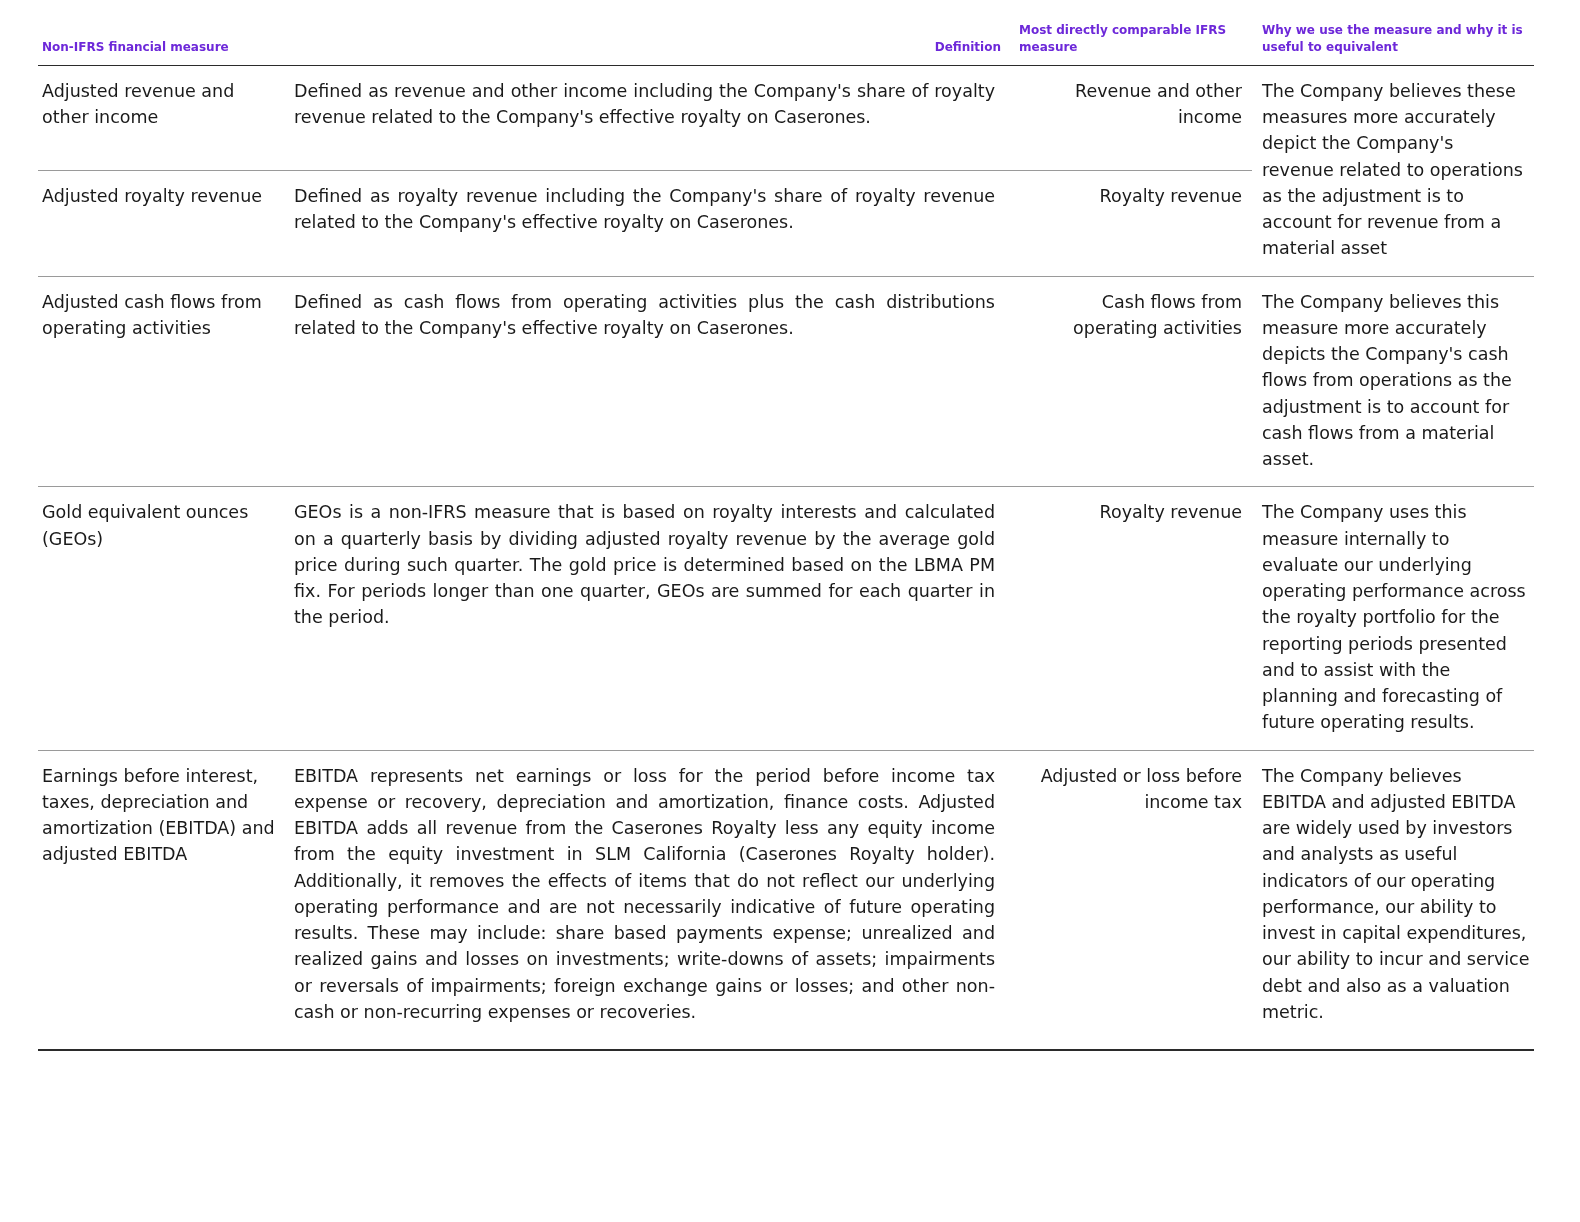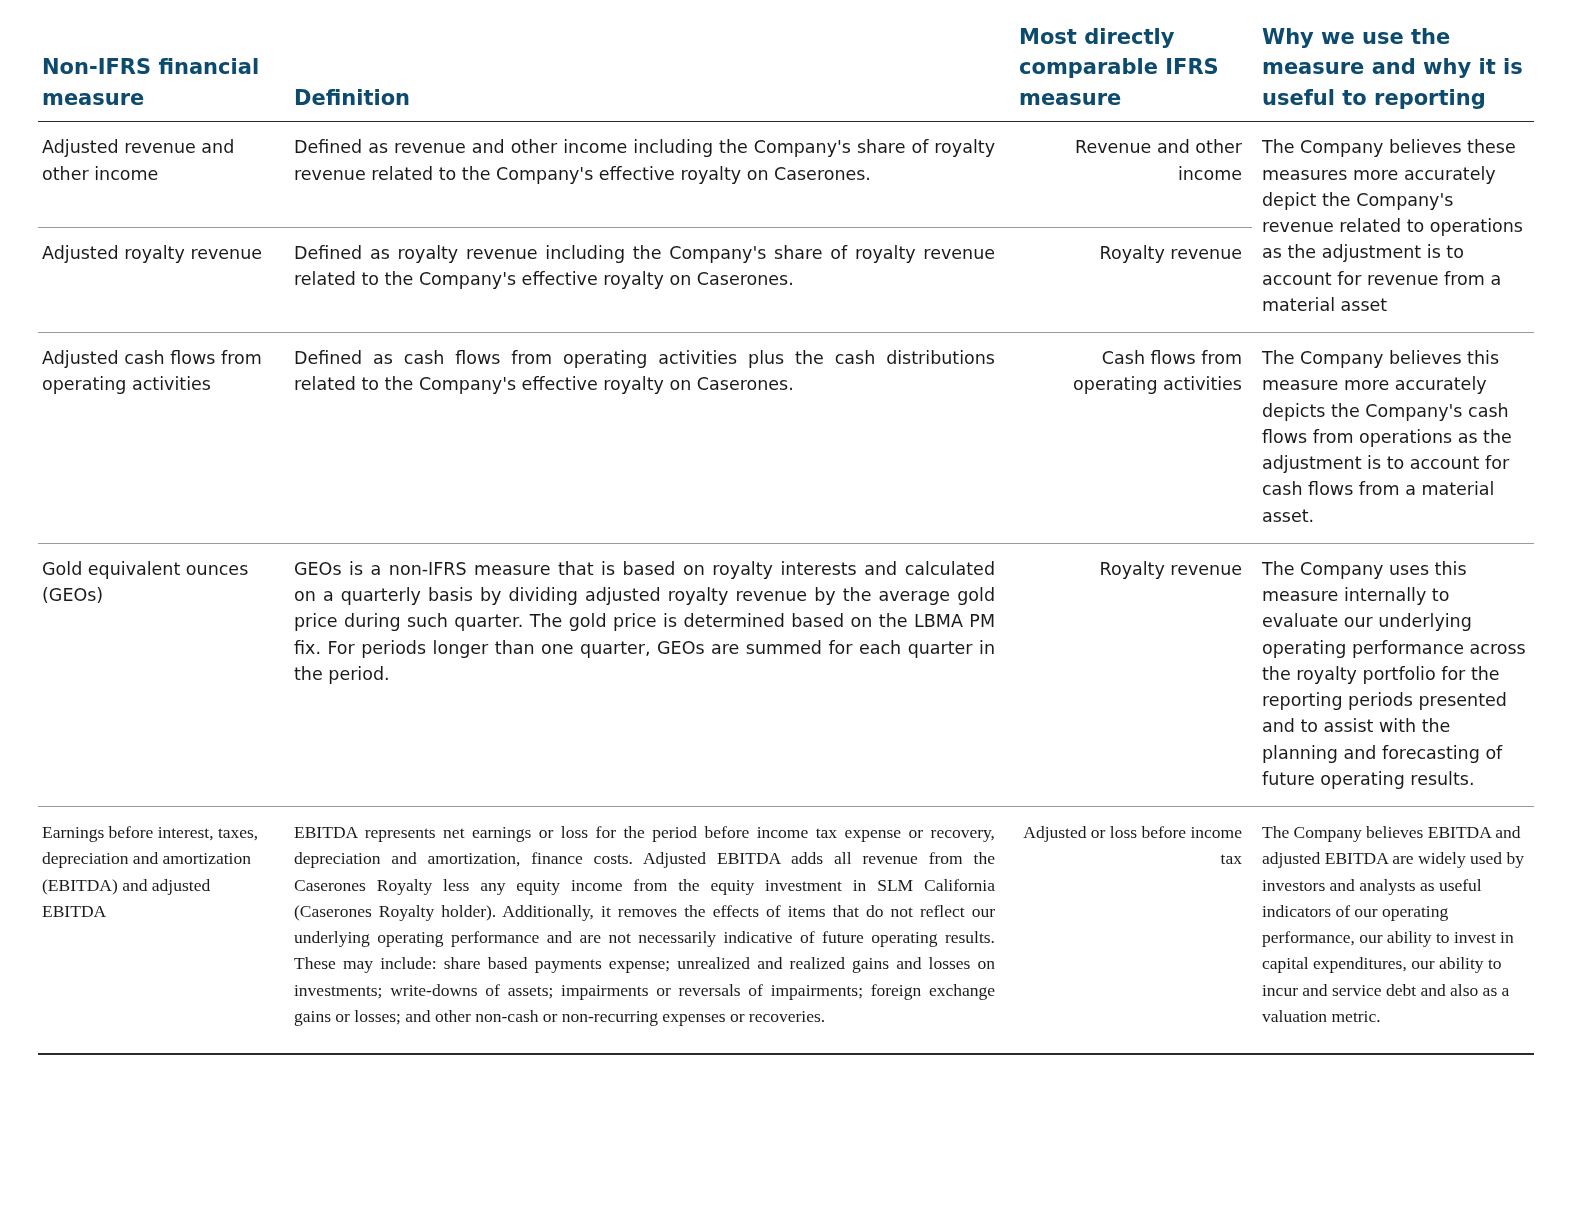--- a/index.html
+++ b/index.html
@@ -25,45 +25,44 @@
     width: 1496px;
     border-collapse: collapse;
     table-layout: fixed;
   }
   table.measures col.c1 { width: 248px; }
   table.measures col.c2 { width: 723px; }
   table.measures col.c3 { width: 243px; }
   table.measures col.c4 { width: 282px; }
 
   thead th {
-    font-size: 21px;
+    font-size: 12px;
     font-weight: bold;
-    color: #0c4a6e;
+    color: #6d28d9;
     text-align: left;
     vertical-align: bottom;
     line-height: 1.45;
     padding: 0 8px 8px 4px;
     border-bottom: 1.6px solid #2b2b2b;
   }
-  thead th.head-def { padding-left: 8px; }
+  thead th.head-def { padding-left: 8px; text-align: right; }
   thead th.head-ifrs { padding-left: 10px; }
   thead th.head-why { padding-left: 10px; }
 
   tbody td {
     font-size: 17.5px;
     line-height: 1.50;
     vertical-align: top;
     padding: 12px 8px 14px 4px;
     border-bottom: 1px solid #9a9a9a;
     color: #1a1a1a;
     margin-left: 40px;
   }
   tbody tr:last-child td {
     border-bottom: none;
-    font-family: Liberation Serif, serif;
   }
   td.def {
     text-align: justify;
     text-justify: inter-word;
     padding-left: 8px;
     padding-right: 14px;
     hyphens: none;
   }
   td.ifrs { padding-left: 10px; padding-right: 10px; text-align: right; }
   td.why  { padding-left: 10px; padding-right: 4px; }
@@ -89,21 +88,21 @@
       <col class="c1">
         <col class="c2">
         <col class="c3">
         <col class="c4">
     </colgroup>
     <thead>
       <tr>
         <th class="head-measure">Non-IFRS financial measure</th>
         <th class="head-def">Definition</th>
         <th class="head-ifrs">Most directly comparable IFRS measure</th>
-        <th class="head-why">Why we use the measure and why it is useful to reporting</th>
+        <th class="head-why">Why we use the measure and why it is useful to equivalent</th>
       </tr>
     </thead>
     <tbody>
       <tr>
         <td class="measure">Adjusted revenue and other income</td>
         <td class="def">Defined as revenue and other income including the Company's share of royalty revenue related to the Company's effective royalty on Caserones.</td>
         <td class="ifrs">Revenue and other income</td>
         <td class="why why-merged" rowspan="2">The Company believes these measures more accurately depict the Company's revenue related to operations as the adjustment is to account for revenue from a material asset</td>
       </tr>
       <tr>

